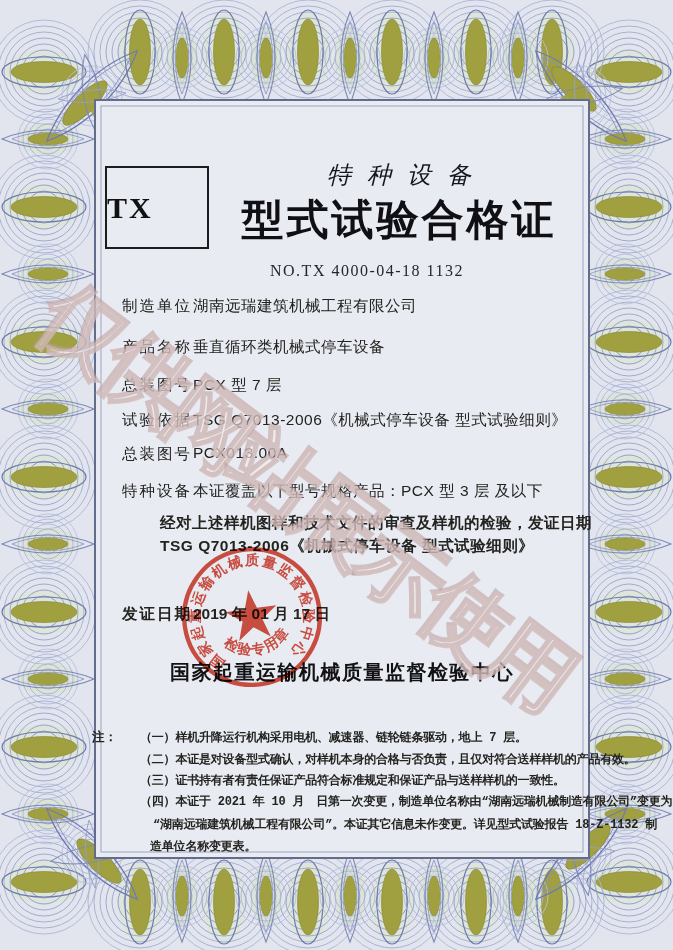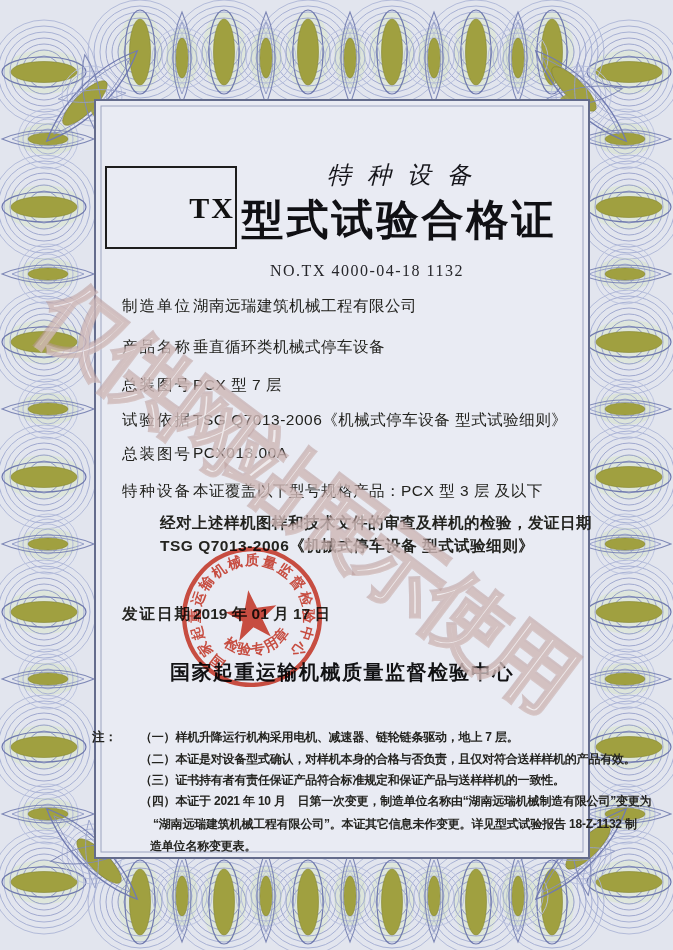--- a/index.html
+++ b/index.html
@@ -9,25 +9,24 @@
     font-family:"Liberation Sans","DejaVu Sans",sans-serif;
     color:#22221f;
   }
   .layer{position:absolute;inset:0;}
   svg{display:block;}
 
   
   .abs{position:absolute;white-space:nowrap;}
   .tx-box{
     left:105px;top:166px;width:100px;height:79px;
-    border:2.5px solid #1d1d1d;display:flex;align-items:center;justify-content:flex-end;
+    border:2.5px solid #1d1d1d;display:flex;align-items:center;justify-content:flex-start;
     font-family:"Liberation Serif","DejaVu Serif",serif;
     font-weight:bold;font-size:30px;letter-spacing:2px;color:#111;
     background:transparent;
-    padding-left:28px;
   }
   .category-title{
     left:213px;top:159px;width:372px;text-align:center;
     font-family:"Liberation Serif","DejaVu Serif",serif;
     font-size:24px;letter-spacing:16px;text-indent:16px;color:#15151a;font-style:italic;
   }
   .main-title{
     left:205px;top:192px;width:388px;text-align:center;
     font-family:"Liberation Serif","DejaVu Serif",serif;
     font-weight:bold;font-size:42px;letter-spacing:3px;color:#101014;
@@ -42,21 +41,21 @@
   .field-row .fvalue{position:absolute;left:71px;letter-spacing:0.5px;white-space:nowrap;}
   .confirm-line{position:absolute;left:160px;font-size:15.5px;font-weight:bold;color:#23231f;letter-spacing:0.5px;}
   .issue-row{position:absolute;left:122px;top:604px;font-size:15.5px;font-weight:bold;color:#23231f;}
   .issue-row .flabel{letter-spacing:2px;}
   .issue-row .fvalue{position:absolute;left:71px;white-space:nowrap;}
   .issuer-line{
     left:95px;top:659px;width:494px;text-align:center;
     font-size:20px;font-weight:bold;letter-spacing:1.5px;color:#121214;
   }
   .notes-label{left:92px;top:729px;font-size:12.5px;font-weight:bold;color:#23231f;}
-  .note-line{position:absolute;font-size:12px;font-weight:bold;color:#23231f;letter-spacing:-0.2px;white-space:nowrap;}
+  .note-line{position:absolute;font-size:12px;font-weight:bold;color:#23231f;letter-spacing:-0.2px;white-space:nowrap;font-family:Liberation Mono, monospace;}
 
   
   .watermark{
     position:absolute;left:84px;top:258px;
     transform:rotate(37deg);transform-origin:0 0;
     font-size:86px;font-weight:bold;letter-spacing:-6px;white-space:nowrap;
     color:rgba(228,206,204,0.28);
     -webkit-text-stroke:2.5px rgba(184,152,150,0.5);
     text-shadow:1px 1px 0 rgba(255,255,255,0.5);
     pointer-events:none;z-index:5;

